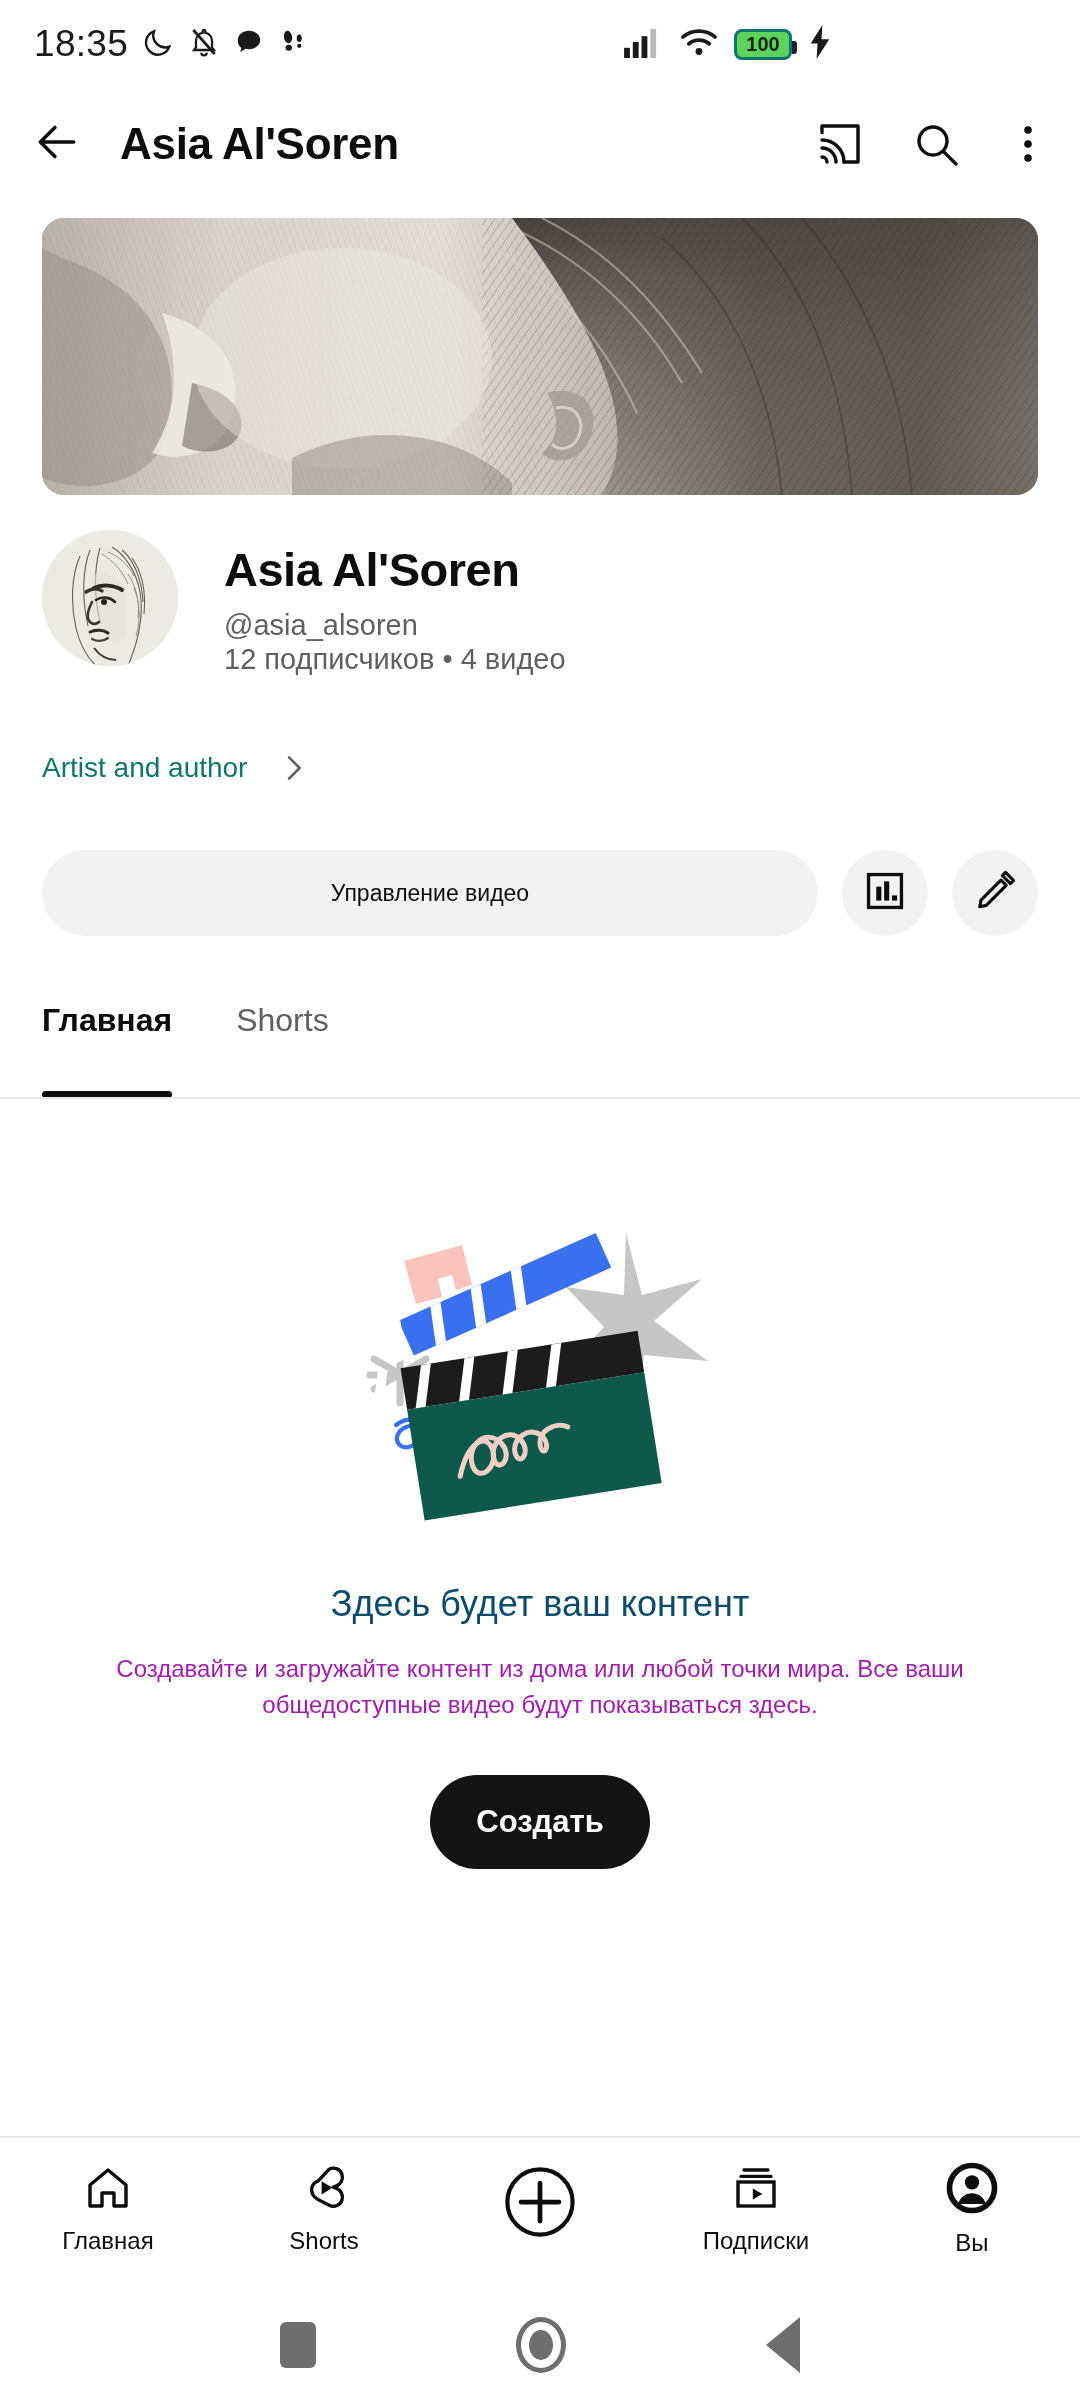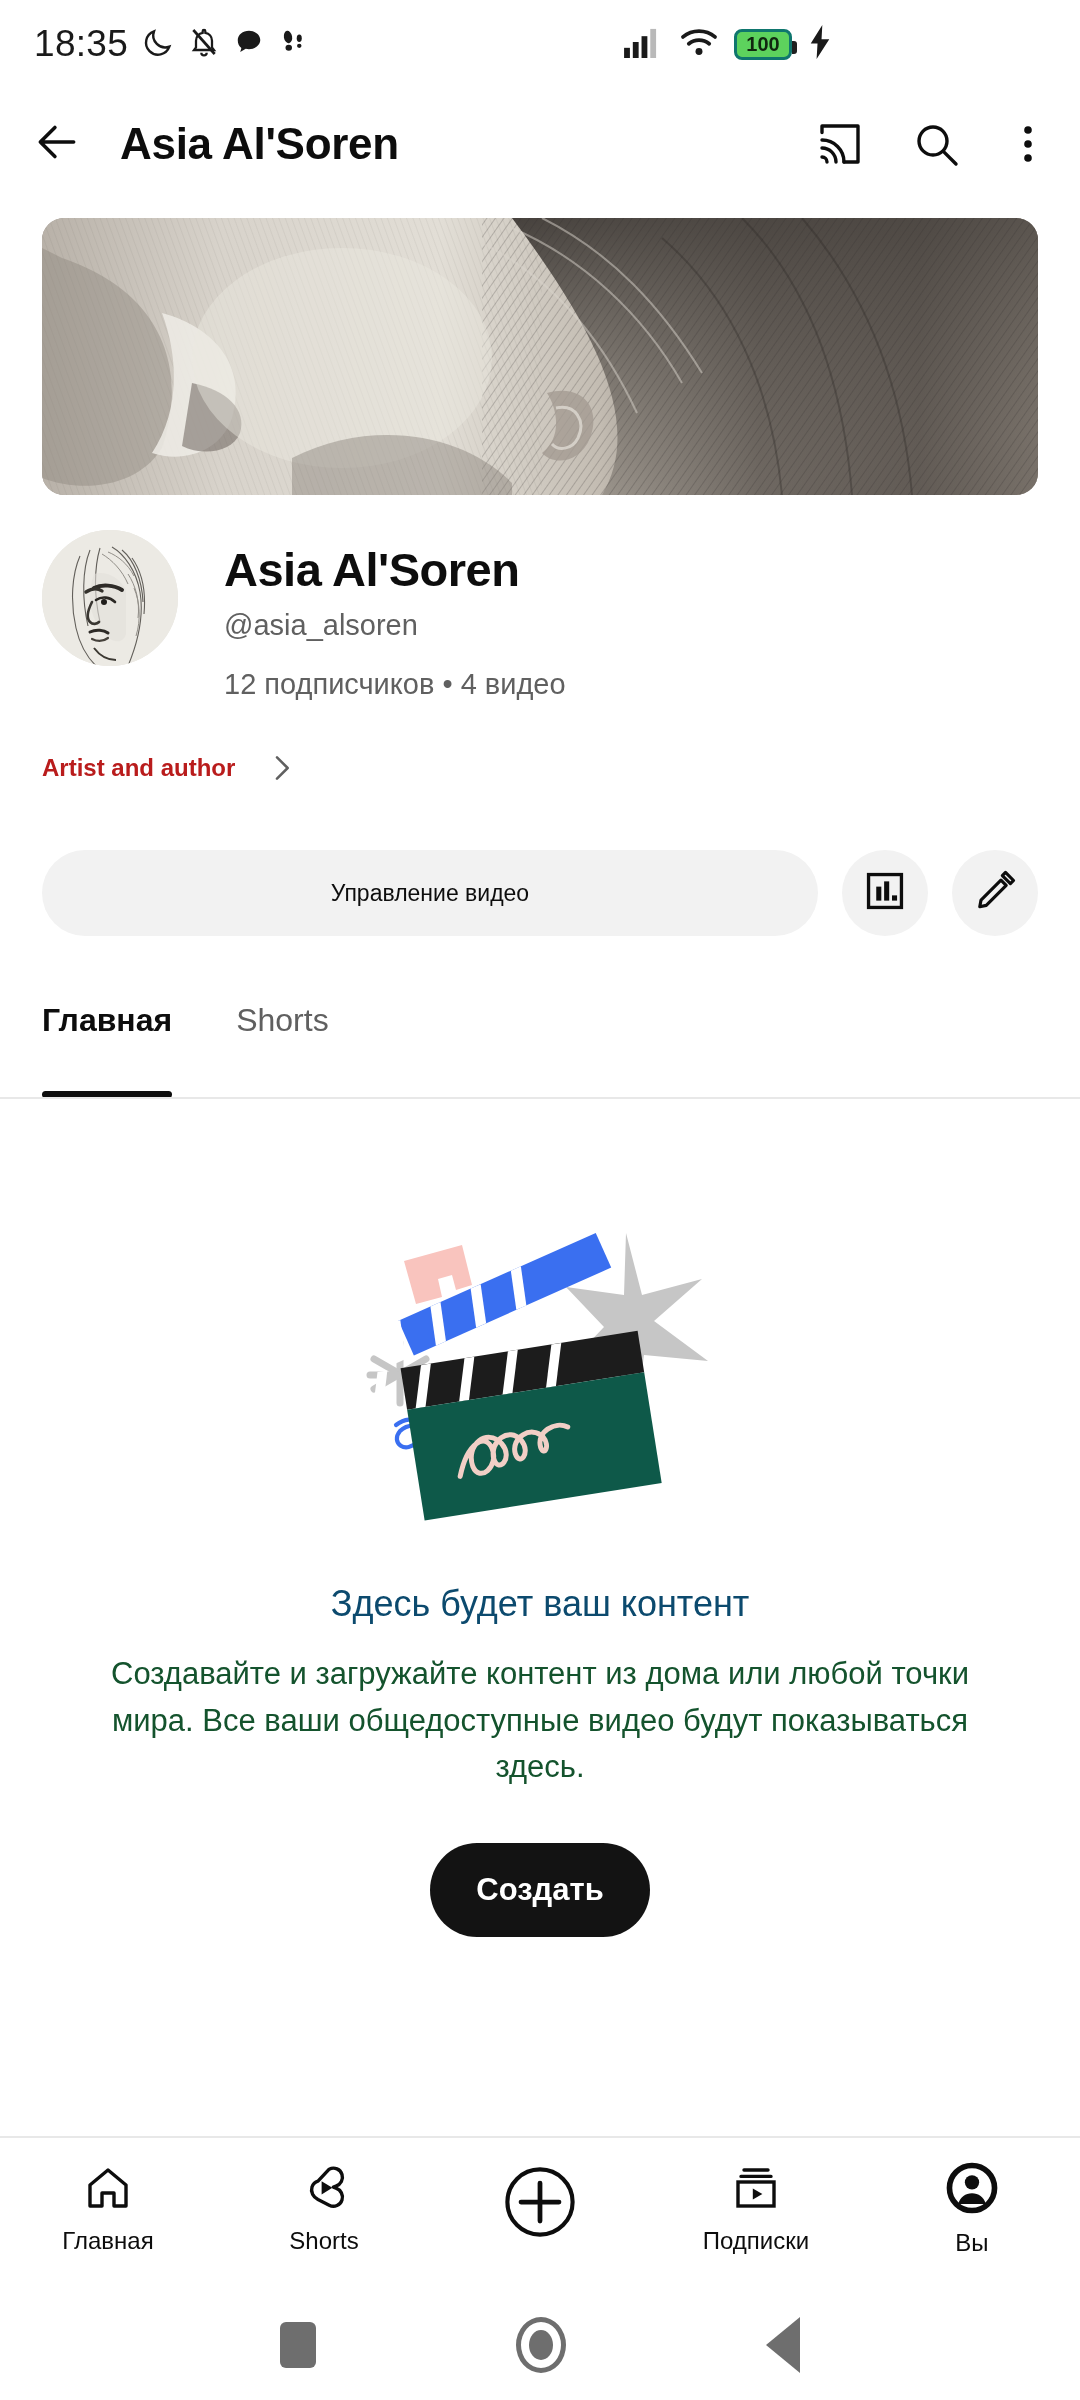--- a/index.html
+++ b/index.html
@@ -58,28 +58,28 @@
     width:996px; display:flex; align-items:flex-start;
   }
   .avatar {
     width:136px; height:136px; border-radius:50%; overflow:hidden;
     background:#e8e6e0; flex:0 0 136px;
   }
   .avatar svg { display:block; width:100%; height:100%; }
   .chan-meta { margin-left:46px; padding-top:14px; }
   .chan-name { font-size:47px; font-weight:700; color:#0d0d0d; letter-spacing:-.5px; line-height:1.1; }
   .chan-handle { font-size:29px; color:#606060; margin-top:13px; }
-  .chan-stats { font-size:29px; color:#606060; margin-top:26px; }
+  .chan-stats { font-size:29px; color:#606060; margin-top:1px; }
 
   
   .desc {
     position:absolute; top:752px; left:42px;
     display:flex; align-items:center;
   }
-  .desc-text { font-size:24px; color:#b91c1c;font-weight:bold; }
+  .desc-text { font-size:28px; color:#0f766e; }
   .desc-chev { margin-left:30px; display:flex; align-items:center; }
 
   
   .actions { position:absolute; top:850px; left:42px; width:996px; display:flex; align-items:center; }
   .manage-btn {
     flex:1; height:86px; border-radius:44px; background:#f2f2f2;
     display:flex; align-items:center; justify-content:center;
     font-size:23px; font-weight:500; color:#0d0d0d;
   }
   .circ-btn {
@@ -100,21 +100,21 @@
     position:absolute; left:0; bottom:0; height:7px; width:100%;
     background:#0d0d0d; border-radius:4px;
   }
   .tabs-divider { position:absolute; top:1097px; left:0; width:1080px; height:2px; background:#e8e8e8; }
 
   
   .empty { position:absolute; top:1175px; left:0; width:1080px; text-align:center; }
   .empty-illo { width:420px; height:370px; margin:0 auto; }
   .empty-illo svg { display:block; width:100%; height:100%; }
   .empty-title { font-size:36px; color:#0c4a6e; margin-top:38px; font-weight:400; }
-  .empty-sub { font-size:31px; color:#14532d; line-height:1.5; margin-top:26px; padding:0 100px; }
+  .empty-sub { font-size:24px; color:#a21caf; line-height:1.5; margin-top:26px; padding:0 100px; }
   .create-btn {
     margin:52px auto 0; width:220px; height:94px; border-radius:50px; background:#131313;
     display:flex; align-items:center; justify-content:center;
     font-size:31px; font-weight:700; color:#ffffff;
   }
 
   
   .bottomnav-divider { position:absolute; top:2136px; left:0; width:1080px; height:2px; background:#e8e8e8; }
   .bottomnav {
     position:absolute; top:2138px; left:0; width:1080px; height:142px;

